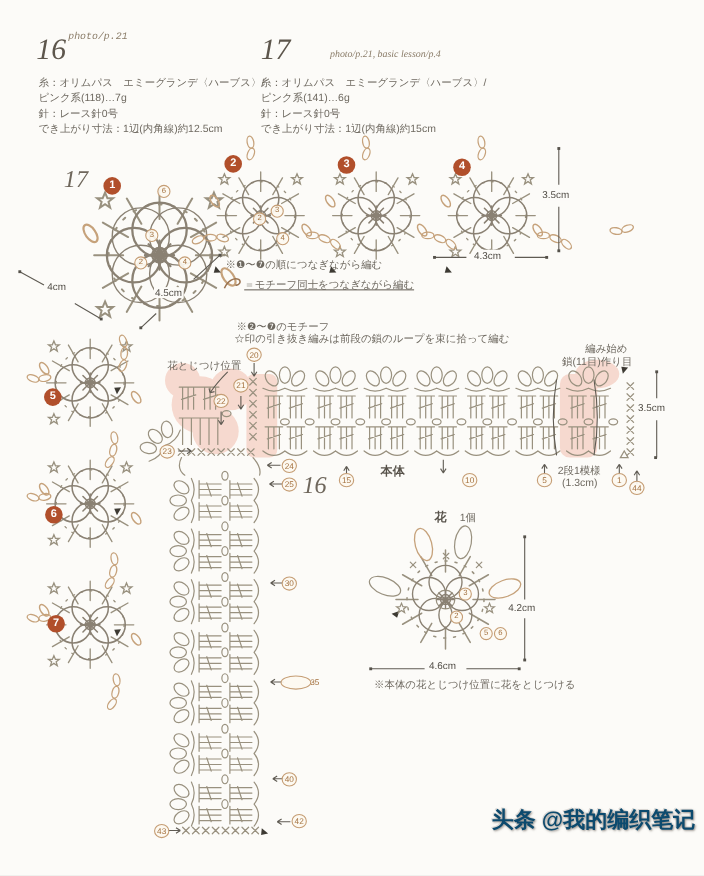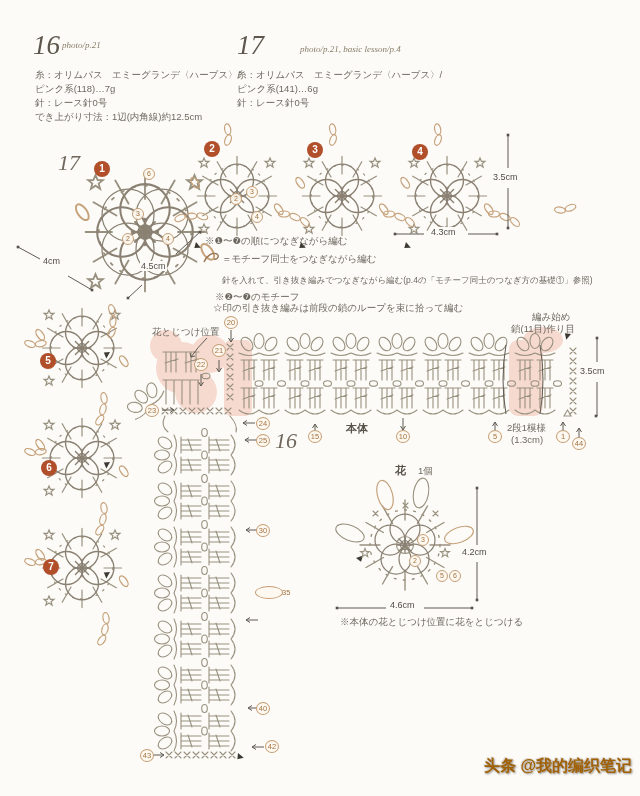--- a/index.html
+++ b/index.html
@@ -16,21 +16,21 @@
   .bold{font-weight:bold;color:#57524a;}
   .big-num{position:absolute;font:italic 27px "Liberation Serif",serif;color:#5d564c;}
   .dia-num{position:absolute;font:italic 22px "Liberation Serif",serif;color:#6f675c;}
   .photo{position:absolute;font:italic 9px "Liberation Serif",serif;color:#8a7c68;white-space:nowrap;}
   .mnum{position:absolute;width:16px;height:16px;border-radius:50%;background:#b14f2b;color:#fff;
         font-size:10px;line-height:16px;font-weight:bold;text-align:center;}
   .tnum{position:absolute;width:14px;height:13px;border-radius:50%;border:1px solid #c59d74;
         background:rgba(253,248,240,.92);color:#a3713f;font-size:7.5px;line-height:11px;
         text-align:center;box-sizing:border-box;}
   .tiny{width:12px;height:12px;font-size:7px;line-height:10px;}
-  .wm{position:absolute;right:8px;top:756px;font-size:16px;font-weight:bold;color:#a16207;
+  .wm{position:absolute;right:8px;top:732px;font-size:20px;font-weight:bold;color:#0c4a6e;
       text-shadow:1px 1px 2px rgba(60,50,40,.55), -1px -1px 0 rgba(60,50,40,.15);white-space:nowrap;}
 </style>
 </head>
 <body>
 
 <div id="canvas">
 
   <svg id="art" width="640" height="796" viewBox="0 0 640 796">
     <defs>
       <g id="star">
@@ -226,31 +226,32 @@
       <ellipse class="s" cx="16" cy="-52" rx="7.5" ry="15" transform="rotate(10 16 -52)"></ellipse>
       <ellipse class="s" cx="-55" cy="-12" rx="7.5" ry="15" transform="rotate(-68 -55 -12)"></ellipse>
       <ellipse class="tan" cx="54" cy="-10" rx="7.5" ry="15" transform="rotate(70 54 -10)"></ellipse>
       <path class="s" d="M-32,-34l5,5m0,-5l-5,5 M28,-34l5,5m0,-5l-5,5 M-2,-42l5,5m0,-5l-5,5"></path>
       <use href="#star" transform="translate(-40,8)"></use>
         <use href="#star" transform="translate(40,8)"></use>
     </g>
   </svg>
 
   <span class="big-num" style="left:33px;top:30px;">16</span>
-  <span class="photo" style="left:62px;top:40px;">photo/p.21</span>
+  <span class="photo" style="left:62px;top:28px;font-family:Liberation Mono, monospace;">photo/p.21</span>
   <span class="lbl" style="left:35px;top:69px;">糸：オリムパス　エミーグランデ〈ハーブス〉/</span>
   <span class="lbl" style="left:35px;top:83px;">ピンク系(118)…7g</span>
   <span class="lbl" style="left:35px;top:97px;">針：レース針0号</span>
   <span class="lbl" style="left:35px;top:111px;">でき上がり寸法：1辺(内角線)約12.5cm</span>
 
   <span class="big-num" style="left:237px;top:30px;">17</span>
   <span class="photo" style="left:270px;top:44px;margin-left:30px;">photo/p.21, basic lesson/p.4</span>
   <span class="lbl" style="left:237px;top:69px;">糸：オリムパス　エミーグランデ〈ハーブス〉/</span>
   <span class="lbl" style="left:237px;top:83px;">ピンク系(141)…6g</span>
   <span class="lbl" style="left:237px;top:97px;">針：レース針0号</span>
+  <span class="lbl" style="left:237px;top:111px;">でき上がり寸法：1辺(内角線)約15cm</span>
 
   <span class="dia-num" style="left:58px;top:150px;">17</span>
   <span class="dia-num" style="left:275px;top:428px;">16</span>
 
   <span class="mnum" style="left:94px;top:161px;">1</span>
   <span class="mnum" style="left:204px;top:141px;">2</span>
   <span class="mnum" style="left:307px;top:142px;">3</span>
   <span class="mnum" style="left:412px;top:144px;">4</span>
   <span class="mnum" style="left:40px;top:353px;">5</span>
   <span class="mnum" style="left:41px;top:460px;">6</span>
@@ -266,45 +267,44 @@
 
   <span class="meas" style="left:492px;top:172px;">3.5cm</span>
   <span class="meas" style="left:430px;top:227px;">4.3cm</span>
   <span class="meas" style="left:42px;top:256px;">4cm</span>
   <span class="meas" style="left:140px;top:261px;">4.5cm</span>
   <span class="meas" style="left:579px;top:366px;">3.5cm</span>
   <span class="meas" style="left:461px;top:547px;">4.2cm</span>
   <span class="meas" style="left:389px;top:600px;">4.6cm</span>
 
   <span class="lbl" style="left:205px;top:235px;text-align:center;">※❶〜❼の順につなぎながら編む</span>
-  <span class="lbl" style="left:222px;top:253px;">＝モチーフ同士をつなぎながら編む</span>
-  <span class="lbl" style="left:222px;top:275px;font-size:8.5px;">針を入れて、引き抜き編みでつなぎながら編む(p.4の「モチーフ同士のつなぎ方の基礎①」参照)</span>
+  <span class="lbl" style="left:222px;top:253px;text-decoration:underline;">＝モチーフ同士をつなぎながら編む</span>
   <span class="lbl" style="left:205px;top:291px;margin-left:10px;">※❷〜❼のモチーフ</span>
   <span class="lbl" style="left:213px;top:302px;">☆印の引き抜き編みは前段の鎖のループを束に拾って編む</span>
 
   <span class="lbl" style="left:152px;top:326px;">花とじつけ位置</span>
   <span class="lbl" style="left:532px;top:311px;">編み始め</span>
   <span class="lbl" style="left:511px;top:323px;">鎖(11目)作り目</span>
   <span class="lbl bold" style="left:346px;top:421px;font-size:11px;">本体</span>
   <span class="lbl" style="left:507px;top:422px;">2段1模様</span>
   <span class="lbl" style="left:511px;top:434px;">(1.3cm)</span>
 
   <span class="tnum" style="left:224px;top:316px;">20</span>
   <span class="tnum" style="left:212px;top:344px;">21</span>
   <span class="tnum" style="left:194px;top:358px;">22</span>
   <span class="tnum" style="left:145px;top:404px;">23</span>
   <span class="tnum" style="left:256px;top:417px;">24</span>
   <span class="tnum" style="left:256px;top:434px;">25</span>
   <span class="tnum" style="left:308px;top:430px;">15</span>
-  <span class="tnum" style="left:396px;top:430px;">10</span>
+  <span class="tnum" style="left:420px;top:430px;">10</span>
   <span class="tnum" style="left:488px;top:430px;">5</span>
   <span class="tnum" style="left:556px;top:430px;">1</span>
   <span class="tnum" style="left:572px;top:437px;">44</span>
   <span class="tnum" style="left:256px;top:524px;">30</span>
-  <span class="tnum" style="left:255px;top:586px;padding-left:26px;">35</span>
+  <span class="tnum" style="left:255px;top:614px;padding-left:26px;">35</span>
   <span class="tnum" style="left:256px;top:702px;">40</span>
   <span class="tnum" style="left:265px;top:740px;">42</span>
   <span class="tnum" style="left:140px;top:749px;">43</span>
 
   <span class="lbl bold" style="left:395px;top:463px;font-size:11px;">花</span>
   <span class="lbl" style="left:418px;top:465px;text-align:right;">1個</span>
   <span class="lbl" style="left:340px;top:616px;">※本体の花とじつけ位置に花をとじつける</span>
   <span class="tnum tiny" style="left:417px;top:534px;">3</span>
   <span class="tnum tiny" style="left:409px;top:555px;">2</span>
   <span class="tnum tiny" style="left:436px;top:570px;">5</span>

